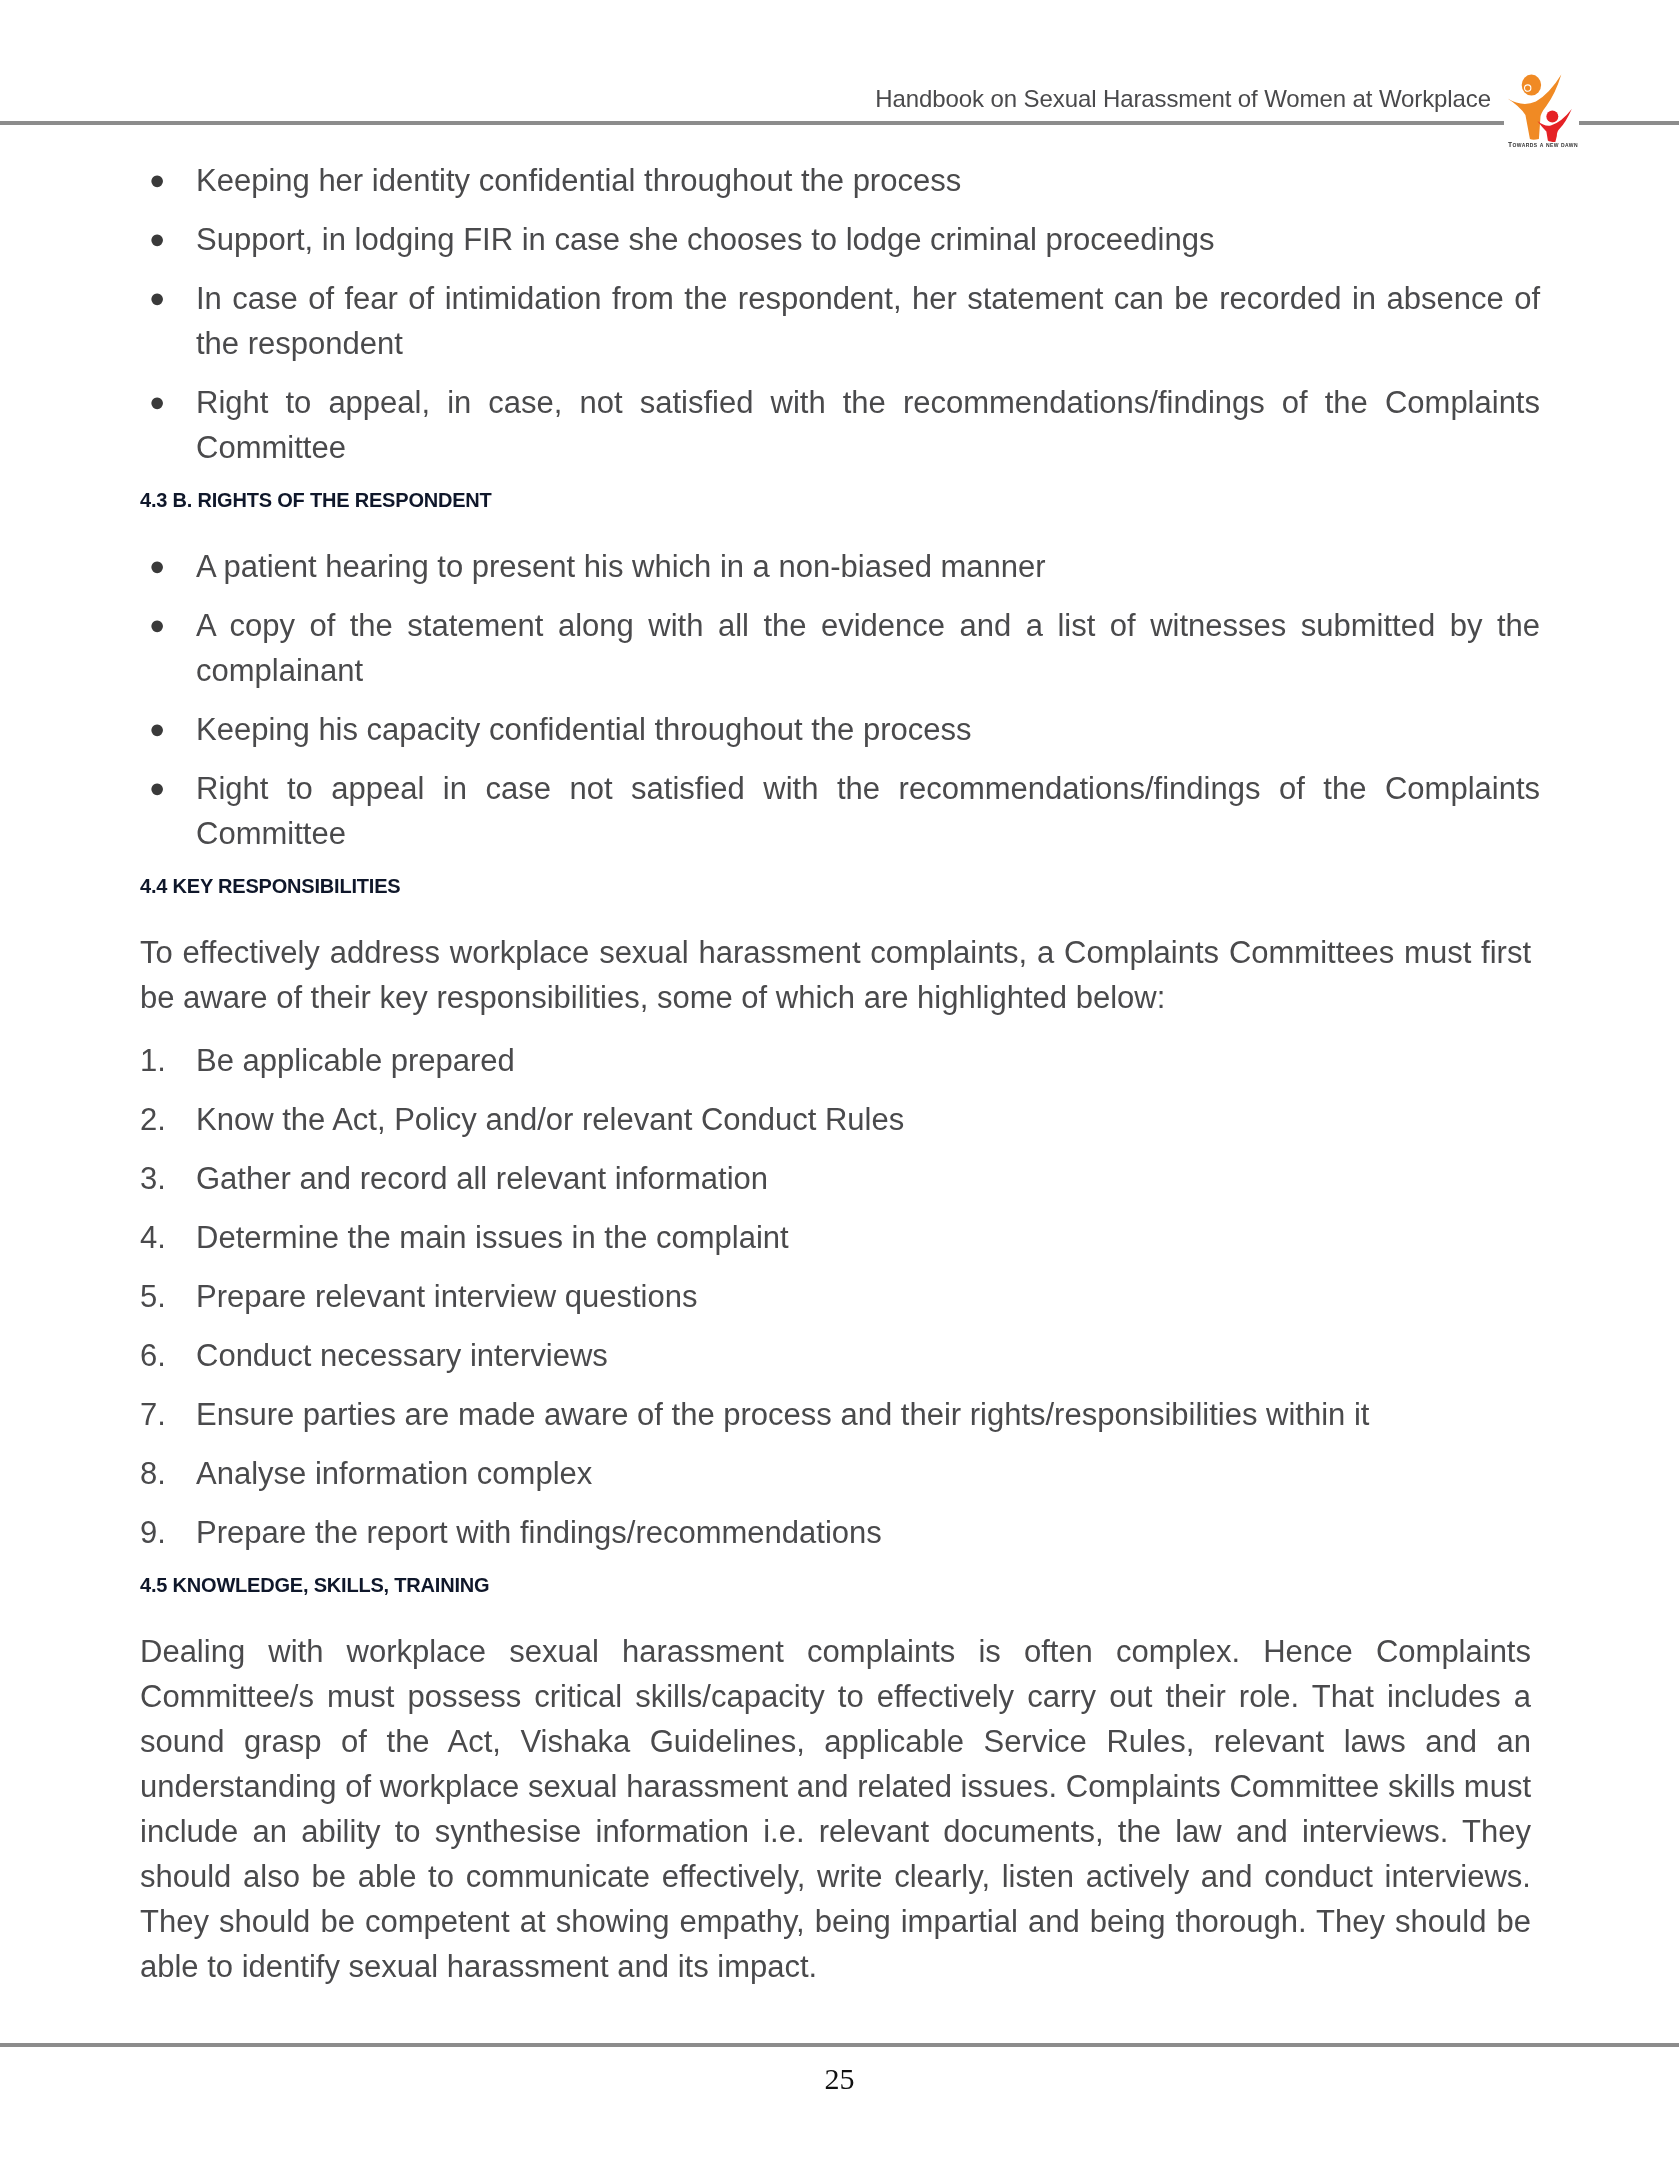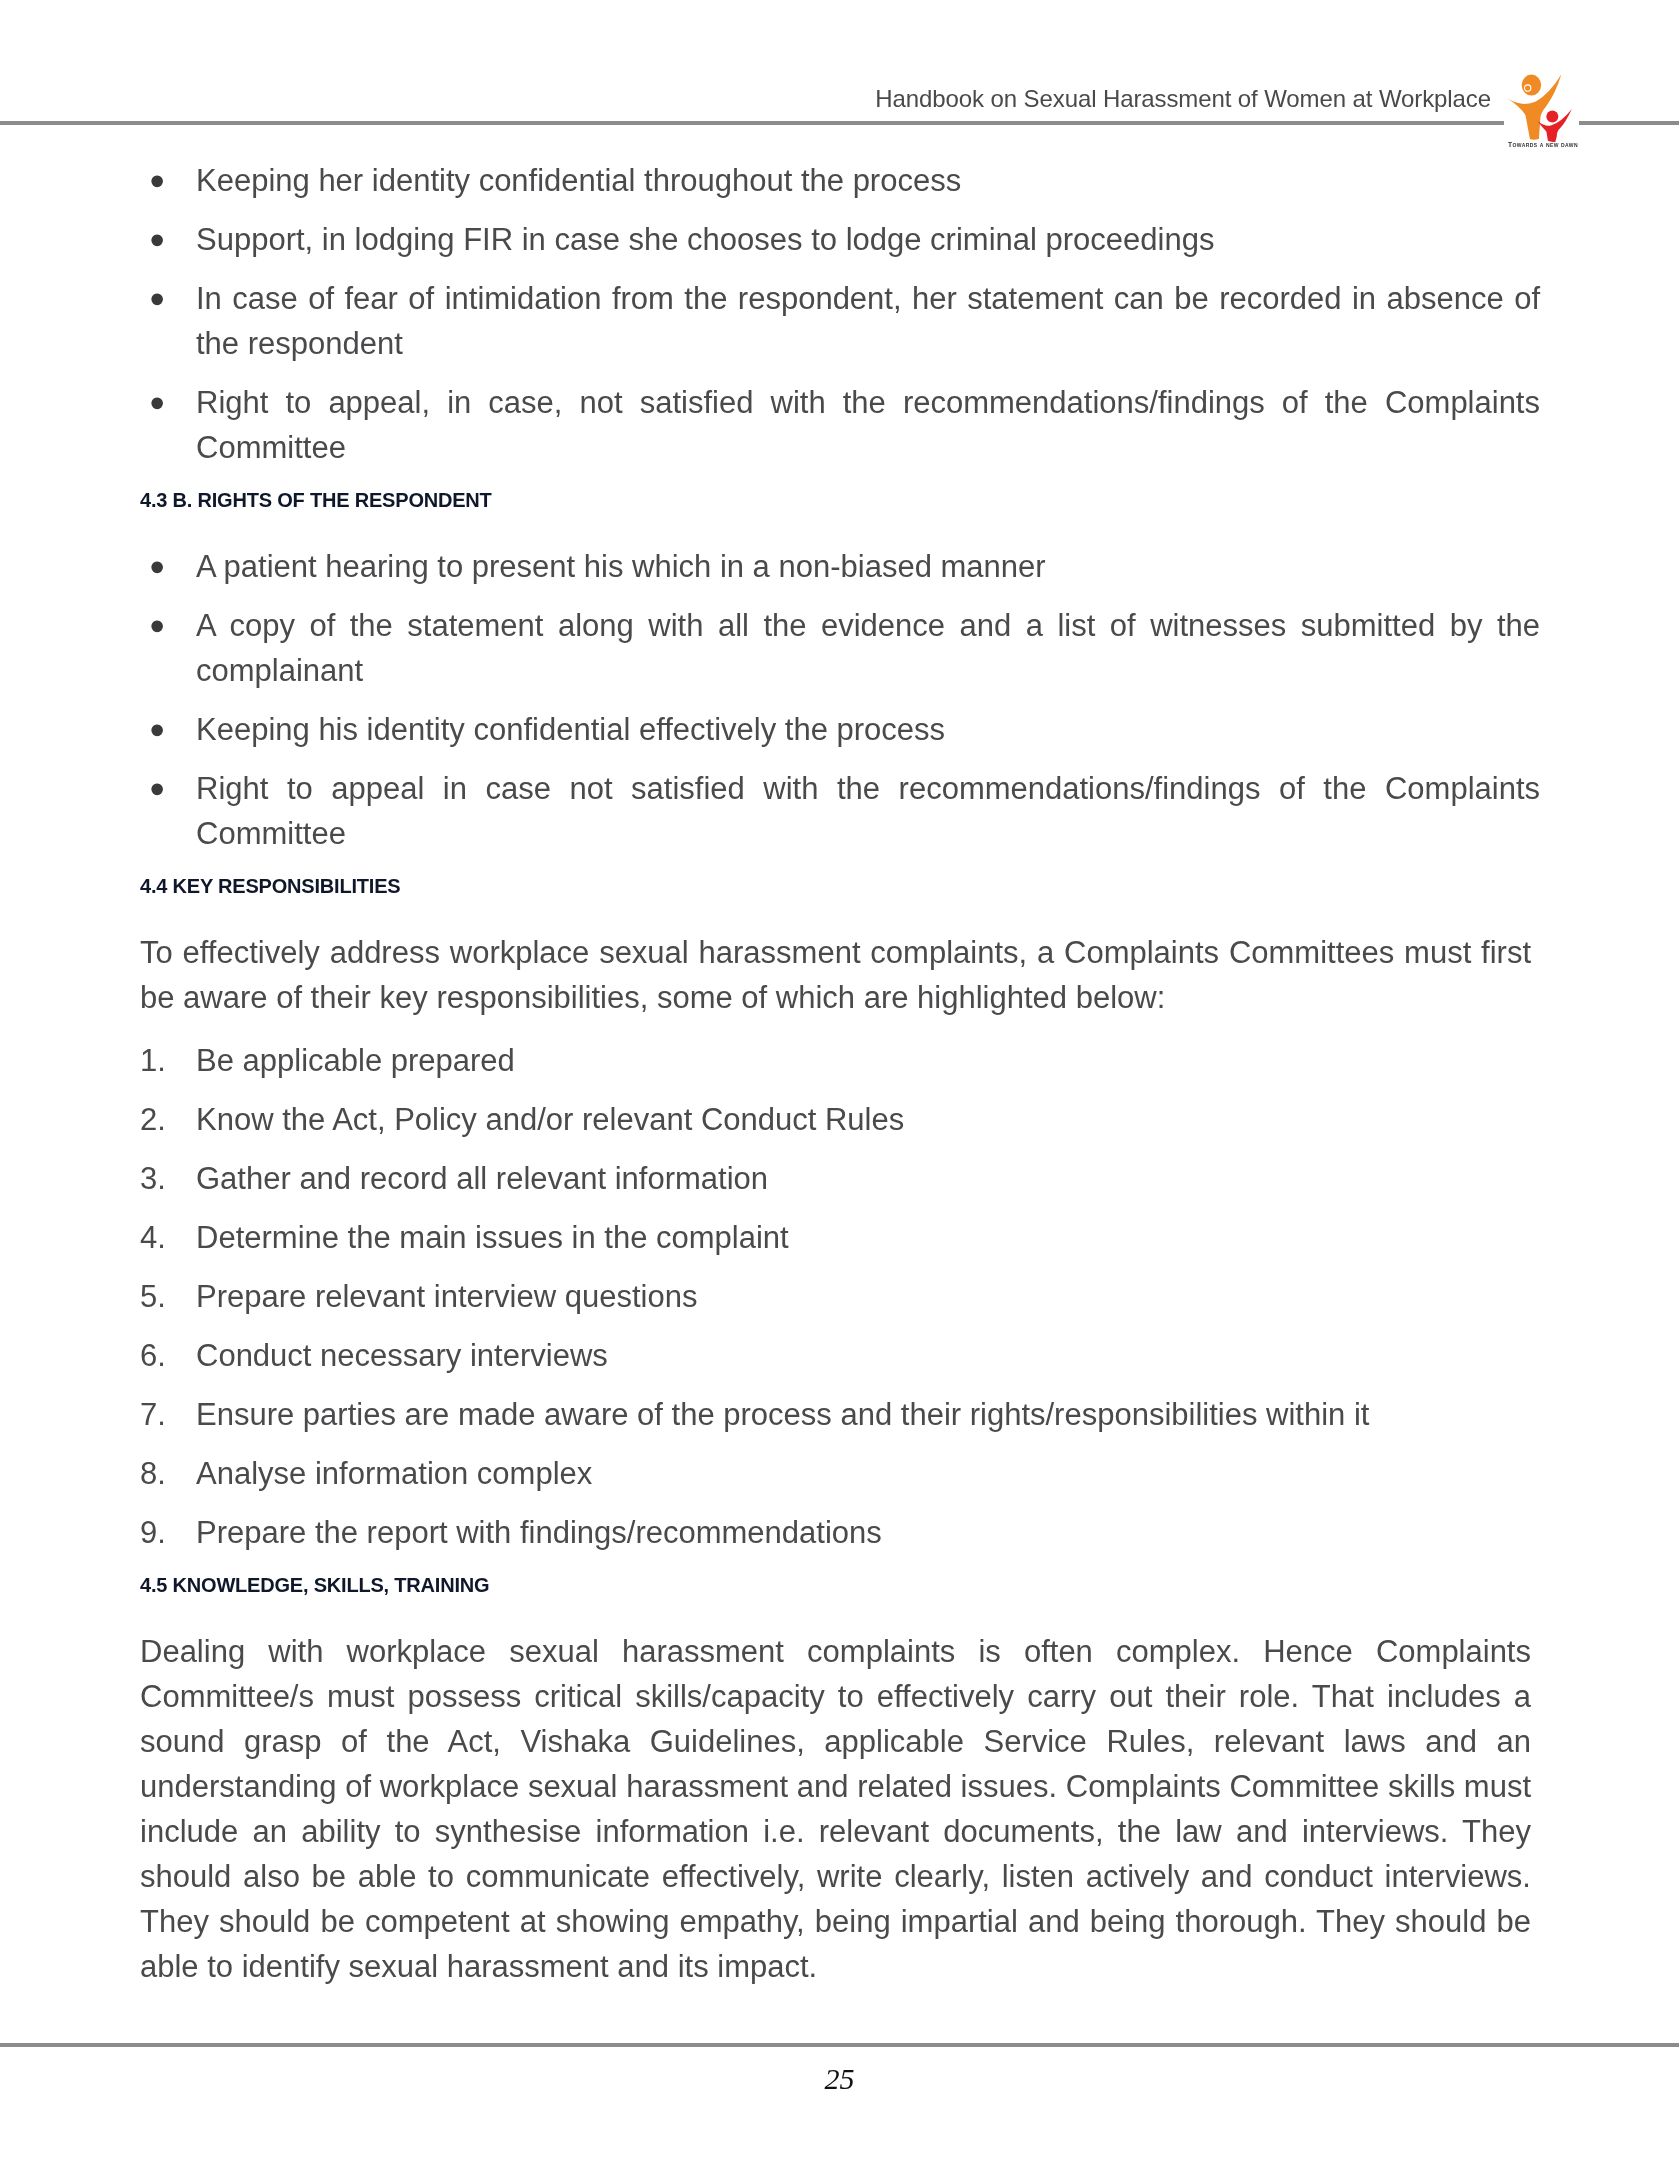--- a/index.html
+++ b/index.html
@@ -115,21 +115,20 @@
     }
     .page-number {
       position: absolute;
       left: 0;
       width: 1679px;
       top: 2062px;
       text-align: center;
       font-size: 30px;
       color: #111;
       font-family: "Liberation Serif", "DejaVu Serif", serif;
-      font-style: italic;
     }
   </style>
 </head>
 <body>
 
 <div class="header-title">Handbook on Sexual Harassment of Women at Workplace</div>
 <div class="header-rule-left"></div>
 <div class="header-rule-right"></div>
 <div class="logo">
   <svg width="71" height="69" viewBox="0 0 95 92">
@@ -172,21 +171,21 @@
     <li class="bullet-item">
       <span class="bullet-mark">●</span>
       <span>A patient hearing to present his which in a non-biased manner</span>
     </li>
     <li class="bullet-item">
       <span class="bullet-mark">●</span>
       <span>A copy of the statement along with all the evidence and a list of witnesses submitted by the complainant</span>
     </li>
     <li class="bullet-item">
       <span class="bullet-mark">●</span>
-      <span>Keeping his identity confidential effectively the process</span>
+      <span>Keeping his capacity confidential throughout the process</span>
     </li>
     <li class="bullet-item">
       <span class="bullet-mark">●</span>
       <span>Right to appeal in case not satisfied with the recommendations/findings of the Complaints Committee</span>
     </li>
   </ul>
 
   <h2 class="section-heading tight">4.4 KEY RESPONSIBILITIES</h2>
 
   <p class="para">To effectively address workplace sexual harassment complaints, a Complaints Committees must first be aware of their key responsibilities, some of which are highlighted below:</p>

